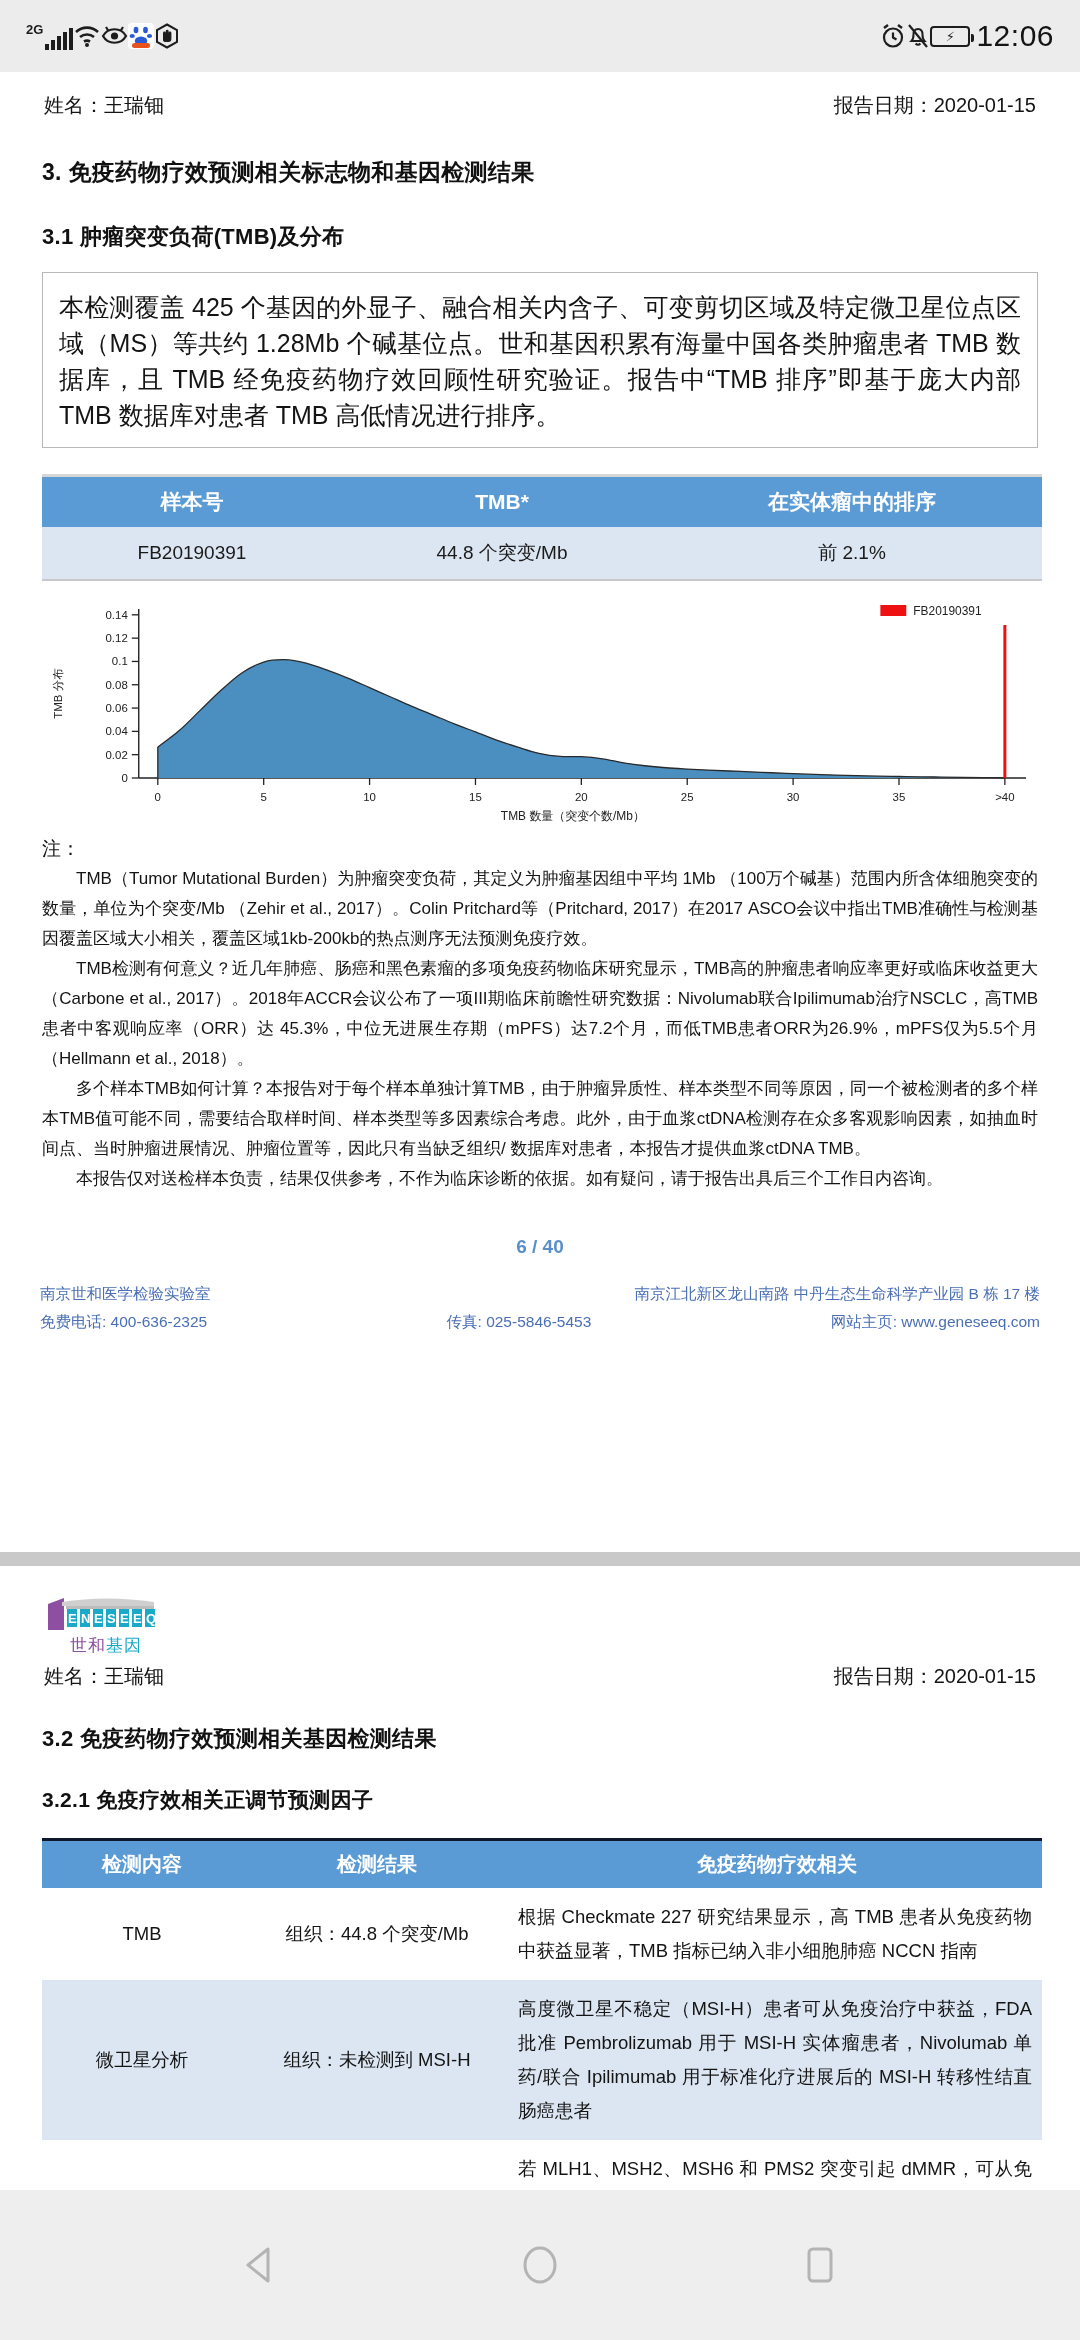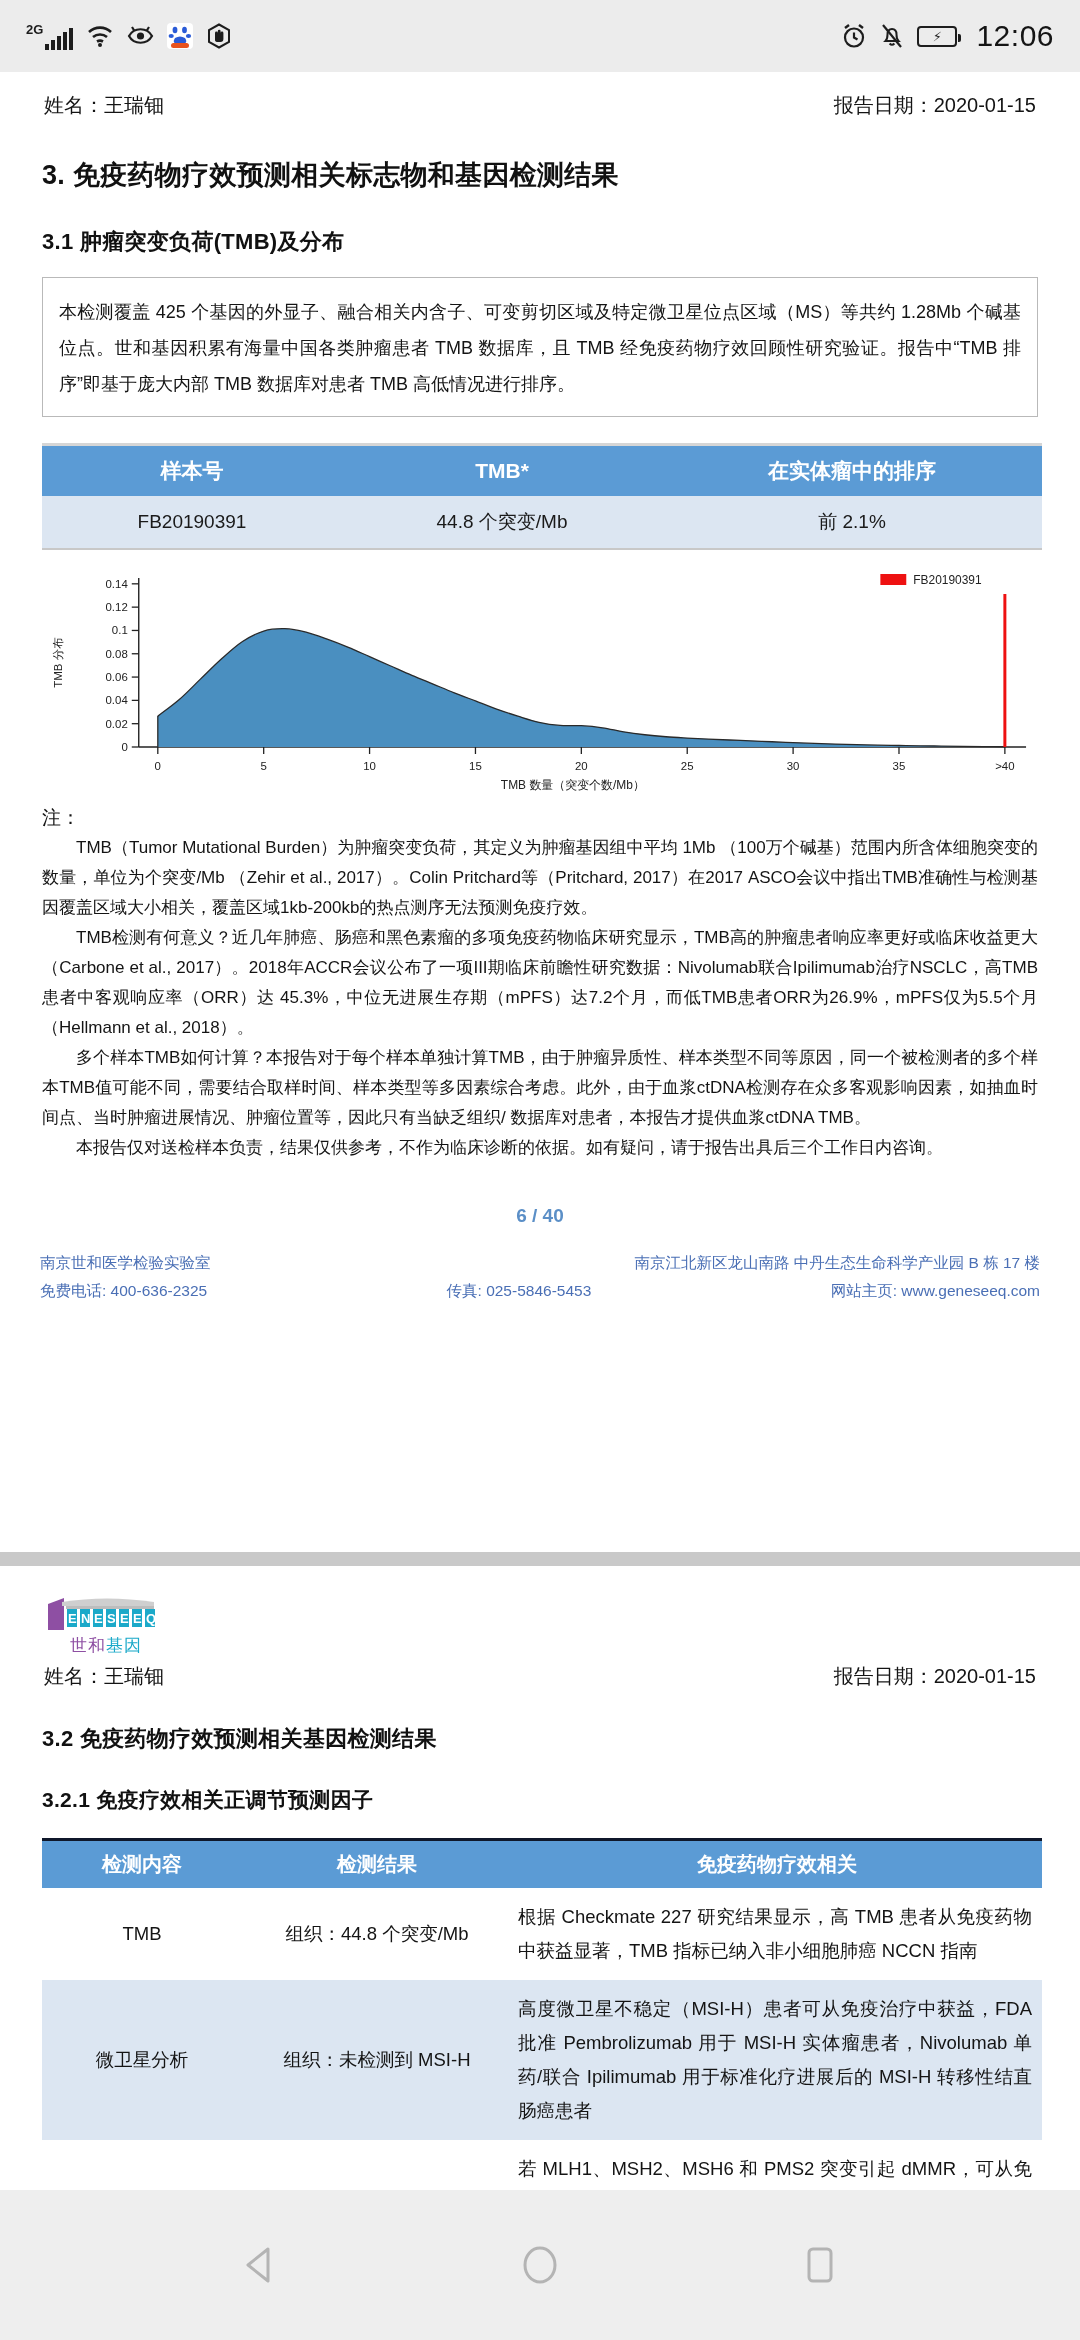--- a/index.html
+++ b/index.html
@@ -10,21 +10,21 @@
     overflow: hidden;
   }
   .screen { width: 1080px; height: 2340px; position: relative; display: flex; flex-direction: column; }
 
   
   .statusbar {
     height: 72px; background: #ececec; flex: 0 0 72px;
     display: flex; align-items: center; justify-content: space-between;
     padding: 0 26px;
   }
-  .sb-left, .sb-right { display: flex; align-items: center; gap: 13px; }
+  .sb-left, .sb-right { display: flex; align-items: center; }
   .sb-icon { display: inline-flex; align-items: center; justify-content: center; color: #1d1d1d; }
   .sig-wrap { display:flex; align-items:flex-end; gap:2px; }
   .sig-2g { font-size: 13px; line-height: 1; margin-bottom: 14px; font-weight: 600; }
   .bars { display: flex; align-items: flex-end; gap: 2px; height: 22px; }
   .bars i { width: 4px; background: #1d1d1d; display: block; }
   .bars i:nth-child(1){height:6px}.bars i:nth-child(2){height:10px}
   .bars i:nth-child(3){height:14px}.bars i:nth-child(4){height:18px}.bars i:nth-child(5){height:22px}
   .clock-txt { font-size: 30px; color: #141414; margin-left: 6px; letter-spacing: .5px; }
   .batt {
     width: 40px; height: 21px; border: 2px solid #1d1d1d; border-radius: 4px;
@@ -41,27 +41,27 @@
   .doc { flex: 1 1 auto; overflow: hidden; background:#0f766e; }
   .page { background: #ffffff; width: 1080px; padding: 0 40px; position: relative; }
   .page-1 { padding-top: 14px; height: 1480px; }
   .page-gap { height: 14px; background:#c9c9c9; }
   .page-2 { padding-top: 10px; height: 760px; }
 
   .pg-head {
     display: flex; justify-content: space-between; align-items: baseline;
     font-size: 20px; color: #141414; padding: 6px 4px 0 4px;
   }
-  .h2 { font-size: 27px; font-weight: bold; color: #111; margin: 38px 0 16px 2px; letter-spacing: .3px; }
+  .h2 { font-size: 23px; font-weight: bold; color: #111; margin: 38px 0 16px 2px; letter-spacing: .3px; }
   .h3 { font-size: 22px; font-weight: bold; color: #111; margin: 34px 0 0 2px; letter-spacing: .3px; }
   .h4 { font-size: 21px; font-weight: bold; color: #111; margin: 32px 0 0 2px; letter-spacing: .3px; }
 
   .intro-box {
     margin: 20px 2px 0 2px; border: 1px solid #b9b9b9; background: #fff;
-    padding: 16px 16px 14px 16px; font-size: 18px; line-height: 36px;
+    padding: 16px 16px 14px 16px; font-size: 25px; line-height: 36px;
     color: #141414; text-align: justify;
   }
 
   
   .tmb-table { margin: 26px 2px 0 2px; width: 100%; border-collapse: collapse; }
   .tmb-table thead th {
     background: #5b9bd5; color: #fff; font-size: 21px; font-weight: bold;
     padding: 11px 0; text-align: center; border-top: 3px solid #d6d6d6;
   }
   .tmb-table tbody td {

